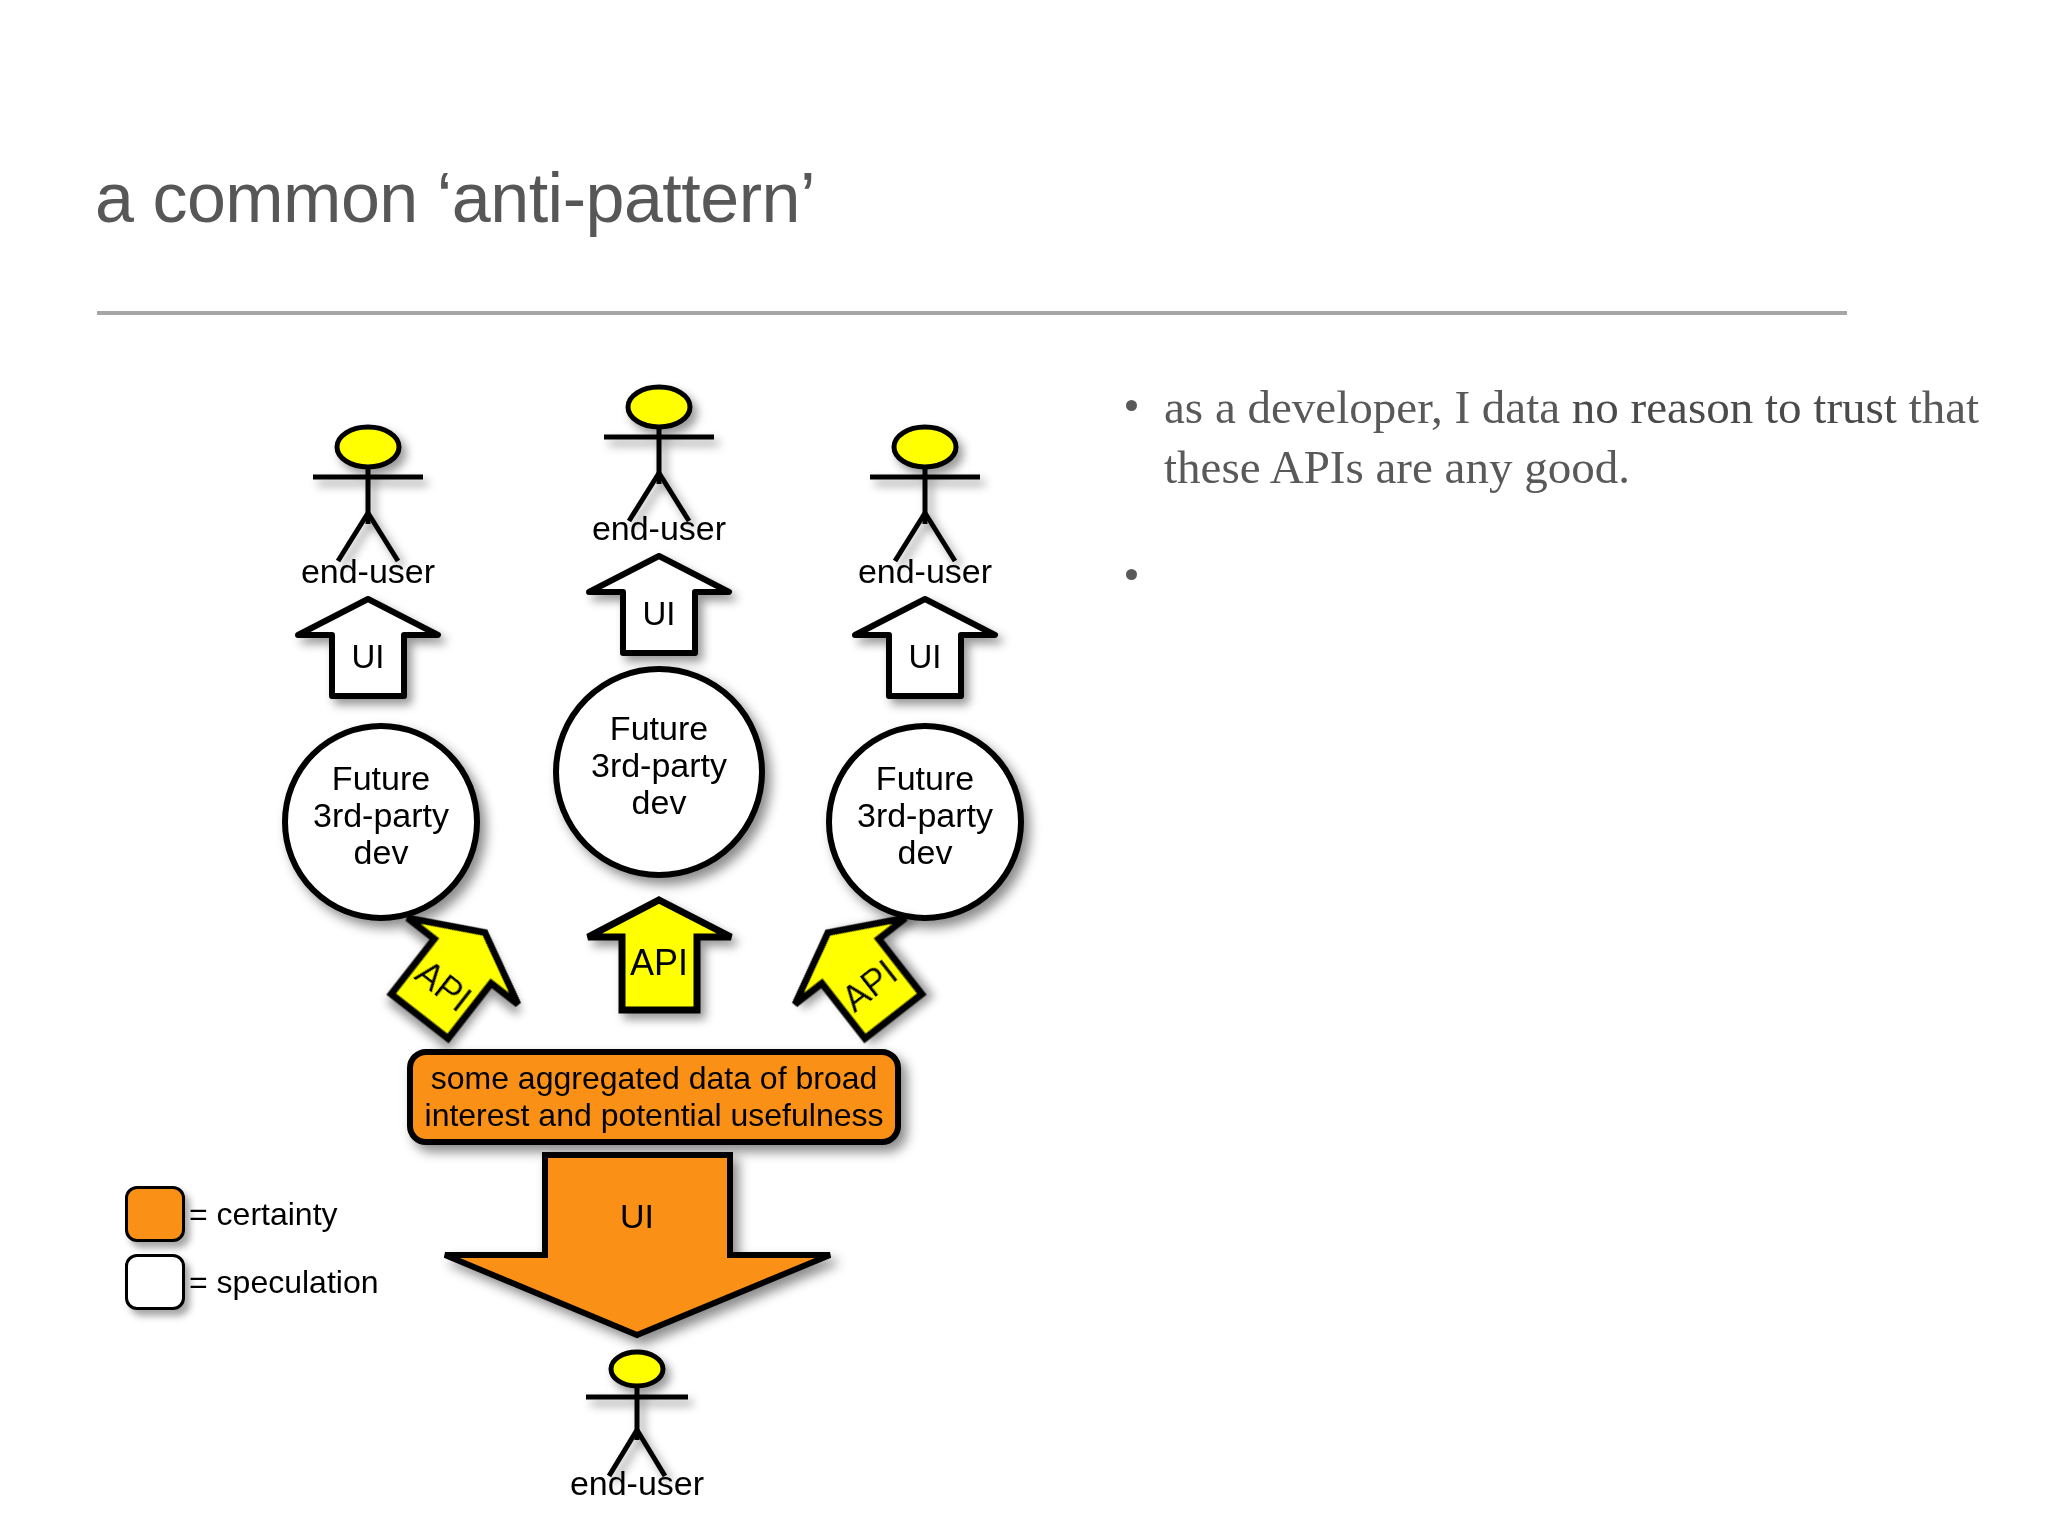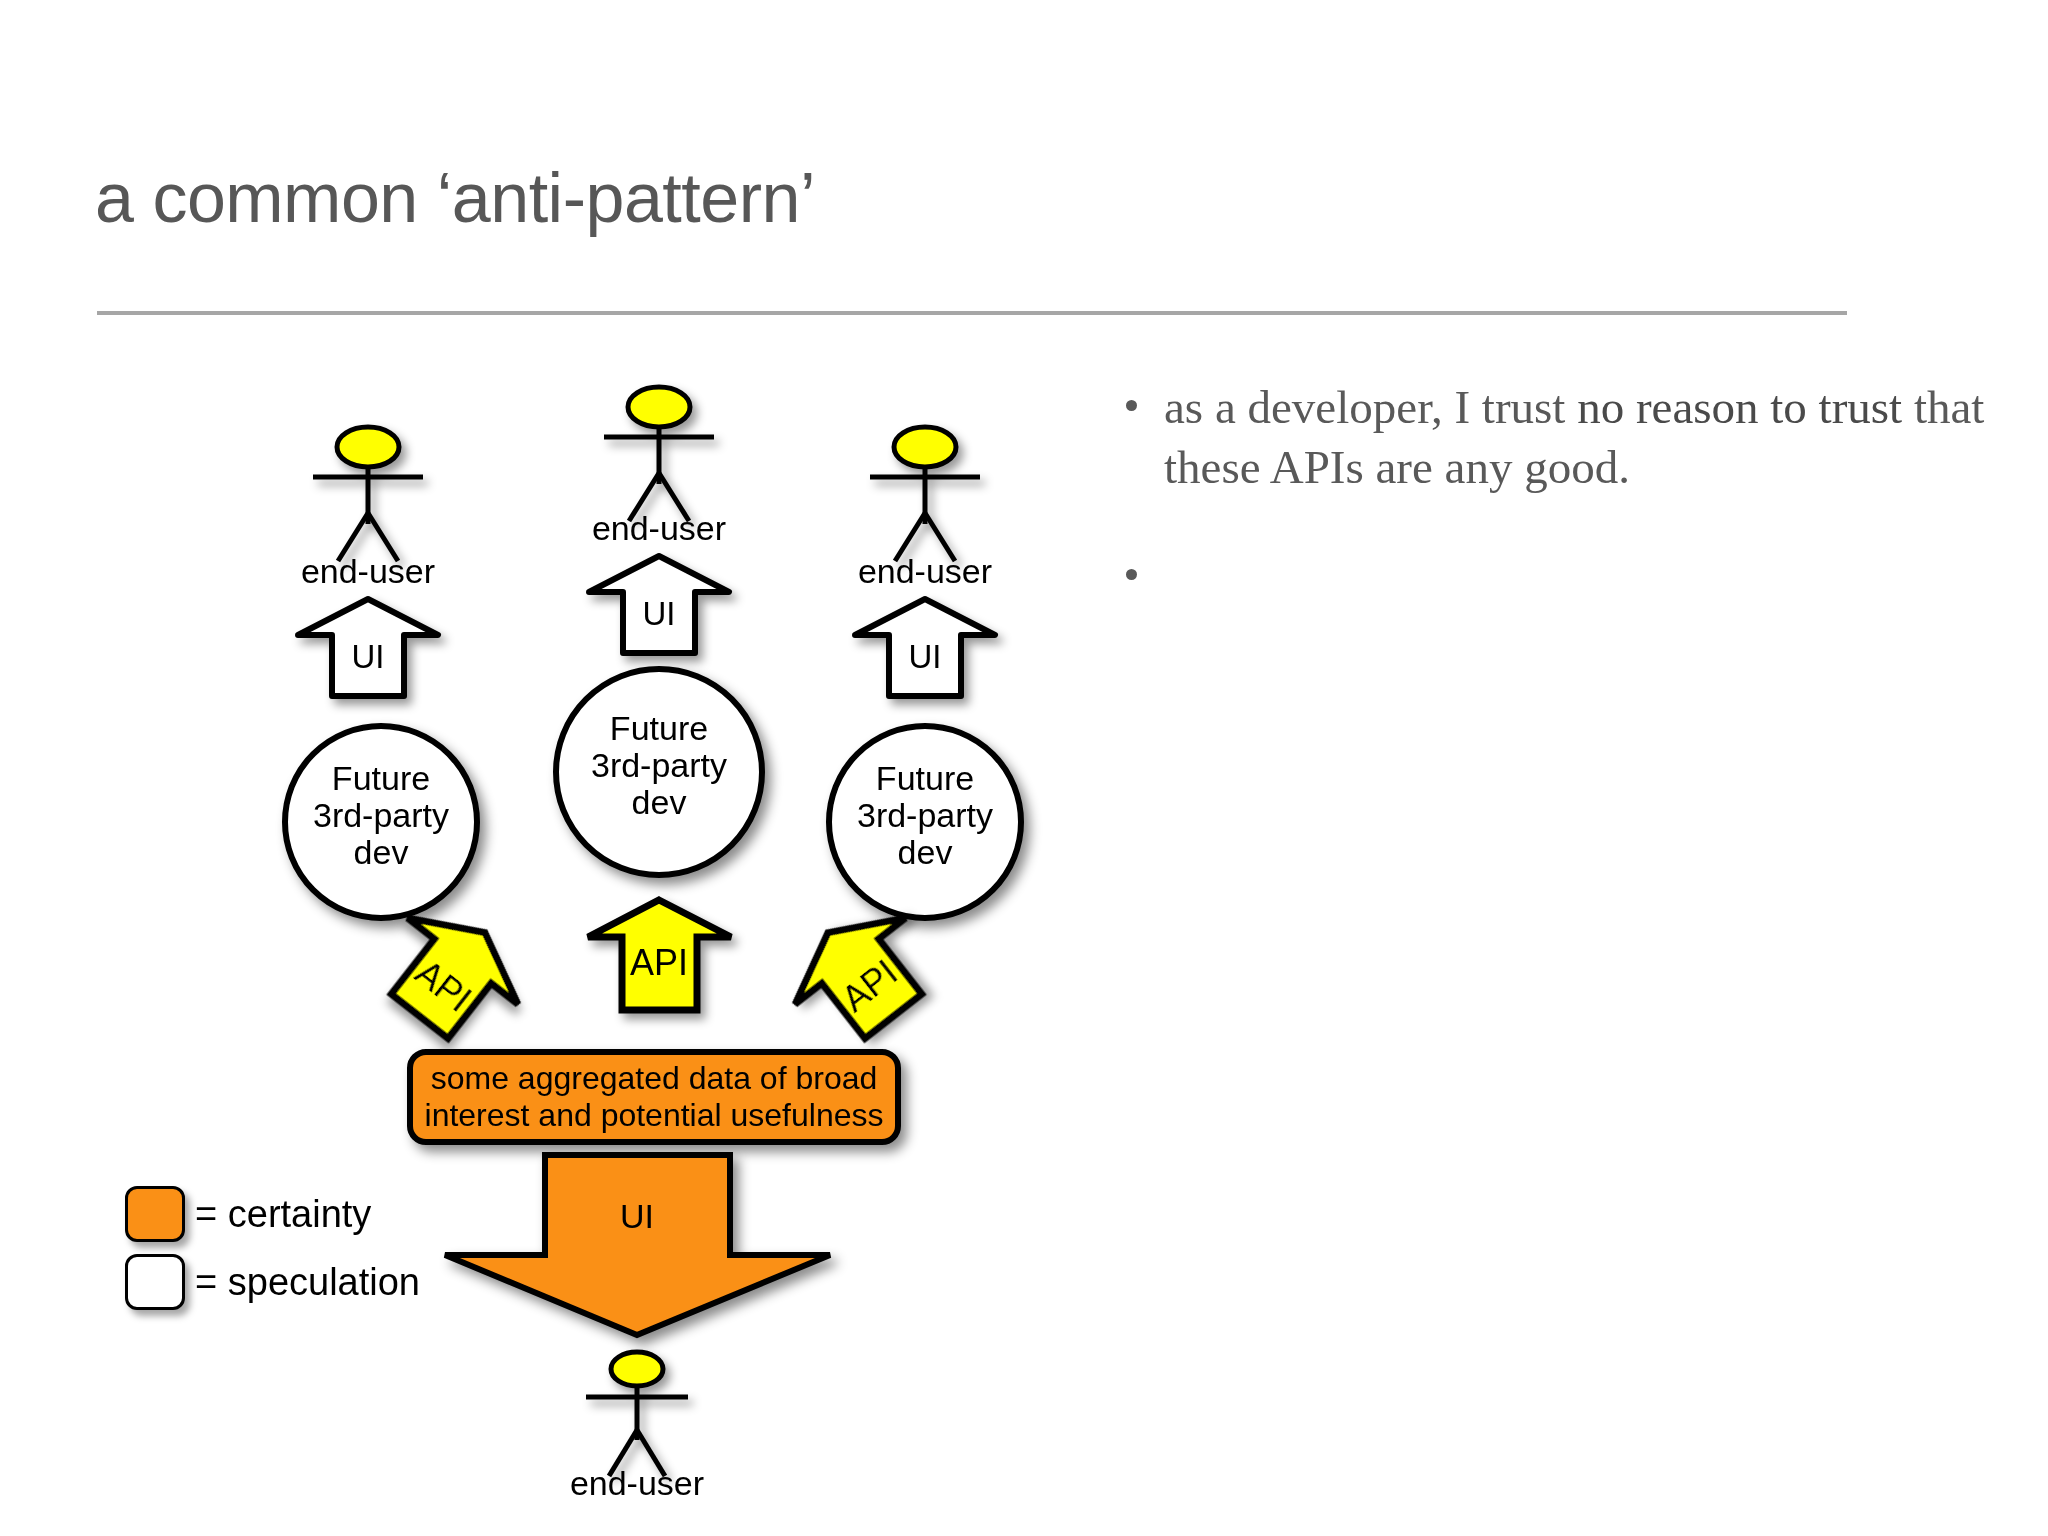--- a/index.html
+++ b/index.html
@@ -93,23 +93,23 @@
     height: 50px;
     border: 3px solid #000;
     border-radius: 12px;
     box-shadow: 5px 6px 7px rgba(0,0,0,0.35);
     flex: 0 0 auto;
   }
   .sw-certainty { background: #FA9016; }
   .sw-belief    { background: #FFFF00; }
   .sw-speculation { background: #ffffff; }
   .legend-label {
-    margin-left: 10px;
+    margin-left: 4px;
     font-family: "Liberation Sans", sans-serif;
-    font-size: 38px;
+    font-size: 32px;
     color: #000;
     white-space: nowrap;
     text-align: center;
   }
 </style>
 </head>
 <body>
 
 <div id="slide-title">a common ‘anti-pattern’</div>
 <div id="title-rule"></div>
@@ -232,18 +232,18 @@
   </div>
   <div class="legend-row">
     <div class="swatch sw-speculation" style="background: rgb(255, 255, 255);"></div>
     <div class="legend-label">= speculation</div>
   </div>
 </div>
 
 <div id="bullets">
   <div class="bullet">
     <span class="dot"></span>
-    <span>as a developer, I trust </span><b>no reason to trust</b><span> that these APIs are any good.</span>
+    <span>as a developer, I data </span><b>no reason to trust</b><span> that these APIs are any good.</span>
   </div>
   <div class="bullet">
     <span class="dot"></span>
   </div>
 </div>
 
 </body></html>

